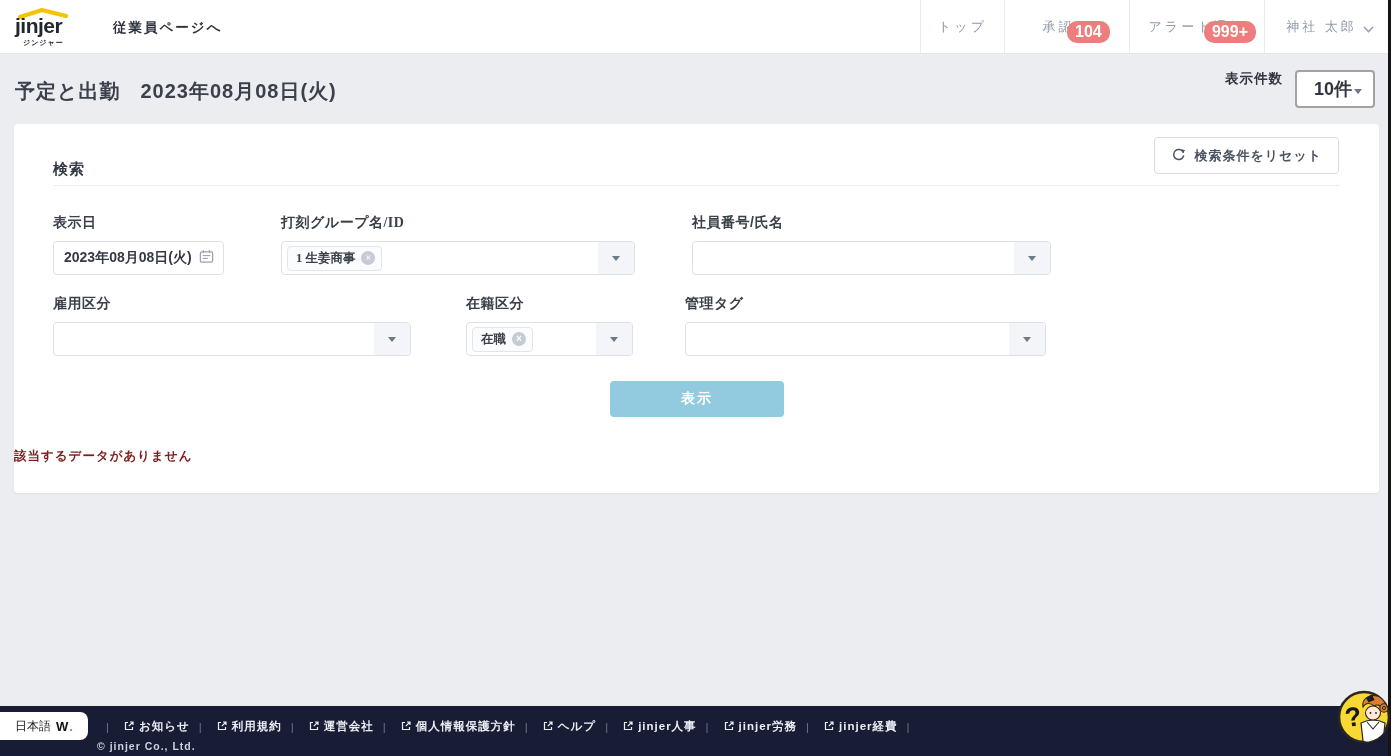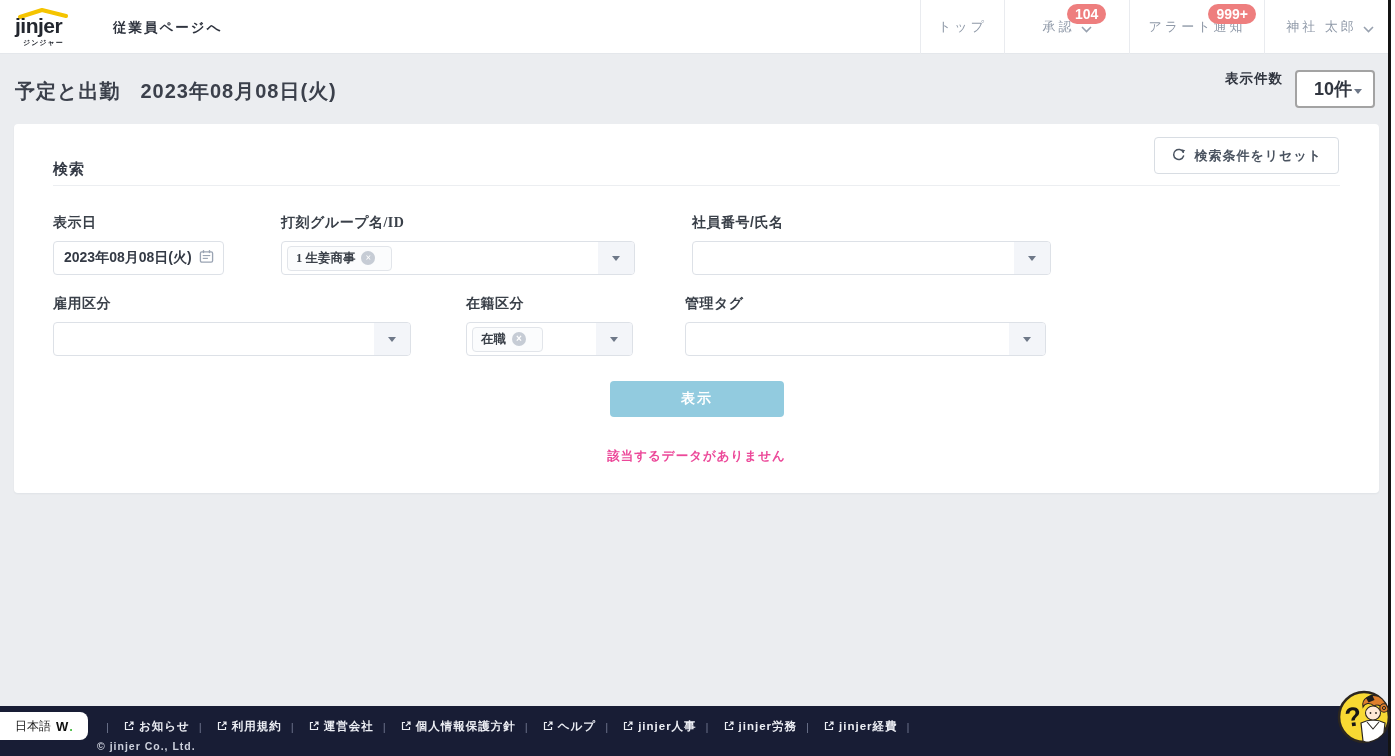--- a/index.html
+++ b/index.html
@@ -26,22 +26,22 @@
   .brand-kana { position:absolute; left:8px; top:32px; font-size:7px; font-weight:bold; color:#23272f; letter-spacing:1px; }
   .emp-link { position:absolute; left:113px; top:19px; font-size:13.5px; font-weight:bold; color:#2e333e; letter-spacing:2px; cursor:pointer; }
   .hnav { position:absolute; right:0; top:0; height:54px; display:flex; }
   .hnav-item {
     position:relative; display:flex; align-items:center; justify-content:center;
     border-left:1px solid #e9ebef; color:#8f99a8; font-size:13px; letter-spacing:3px;
     cursor:pointer; gap:6px;
   }
   .w-top{width:84px}.w-appr{width:125px}.w-alert{width:135px}.w-user{width:131px}
   .badge {
-    position:absolute; background:#ee7e7e; color:#fff; font-size:14px; font-weight:bold;
-    letter-spacing:0; border-radius:10px; padding:3px 8px; line-height:1;
+    position:absolute; background:#ee7e7e; color:#fff; font-size:16px; font-weight:bold;
+    letter-spacing:0; border-radius:10px; padding:3px 8px; line-height:1;margin-top:17px;
   }
   .badge-appr { top:4px; left:62px; }
   .badge-alert { top:4px; right:8px; }
   .chev { display:inline-block; margin-top:2px; }
 
   
   .ptitle { position:absolute; left:15px; top:78px; font-size:20px; font-weight:bold; color:#3b404b; letter-spacing:1px; }
   .ptitle .pdate { margin-left:20px; }
   .count-group { position:absolute; top:70px; right:20px; display:flex; align-items:flex-start; gap:12px; }
   .count-label { font-size:13.5px; font-weight:bold; color:#30353f; letter-spacing:1px; }
@@ -75,40 +75,40 @@
   .sel {
     position:relative; height:34px; border:1px solid #dde1e7; border-radius:4px; background:#fff;
     display:flex; align-items:center; padding:0 44px 0 5px; cursor:pointer;
   }
   .arrow-box {
     position:absolute; top:0; right:0; height:32px; width:36px; background:#f3f5f9;
     border-radius:0 3px 3px 0; display:flex; align-items:center; justify-content:center;
   }
   .tri { width:0; height:0; border-left:4px solid transparent; border-right:4px solid transparent; border-top:5px solid #6e7888; }
   .chip {
-    display:inline-flex; align-items:center; gap:6px; height:25px; padding:0 16px 0 8px;
+    display:inline-flex; align-items:center; gap:6px; height:25px; padding:0 6px 0 8px;
     background:#fbfcfd; border:1px solid #e2e5ea; border-radius:4px;
     font-size:12.5px; font-weight:bold; color:#3a4049; white-space:nowrap;
   }
   .chip-x {
     width:14px; height:14px; border-radius:50%; background:#c6ccd5; color:#fff;
     font-size:10px; line-height:13px; text-align:center; cursor:pointer; font-weight:bold;
   }
   .g-date { left:39px;  top:90px;  width:171px; }
   .g-punch{ left:267px; top:90px;  width:354px;font-family:Liberation Serif, serif; }
   .g-emp  { left:678px; top:90px;  width:359px; }
   .g-empl { left:39px;  top:171px; width:358px; }
   .g-enrl { left:452px; top:171px; width:167px; }
   .g-tag  { left:671px; top:171px; width:361px; }
   .submit {
     position:absolute; left:596px; top:257px; width:174px; height:36px;
     background:#92cbdf; border:none; border-radius:4px;
     font-family:inherit; color:#fff; font-size:14px; font-weight:bold; letter-spacing:2px; cursor:pointer;
   }
-  .nodata { position:absolute; left:0; right:0; top:324px; text-align:center; font-size:12.5px; font-weight:bold; color:#ec4899; letter-spacing:1px; }
+  .nodata { position:absolute; left:0; right:0; top:324px; text-align:left; font-size:12.5px; font-weight:bold; color:#7f1d1d; letter-spacing:1px; }
 
   
   .ftr { position:absolute; left:0; bottom:0; width:100%; height:50px; background:#181d35; z-index:20; }
   .lang-pill {
     position:absolute; left:0; top:6px; height:28px; width:88px; background:#fff;
     border-radius:0 8px 8px 0; display:flex; align-items:center; justify-content:center; gap:5px;
     cursor:pointer; z-index:21;
   }
   .lang-label { font-size:12px; color:#1b1b1b; }
   .weglot-w { font-size:13px; font-weight:bold; color:#111; letter-spacing:0; }

